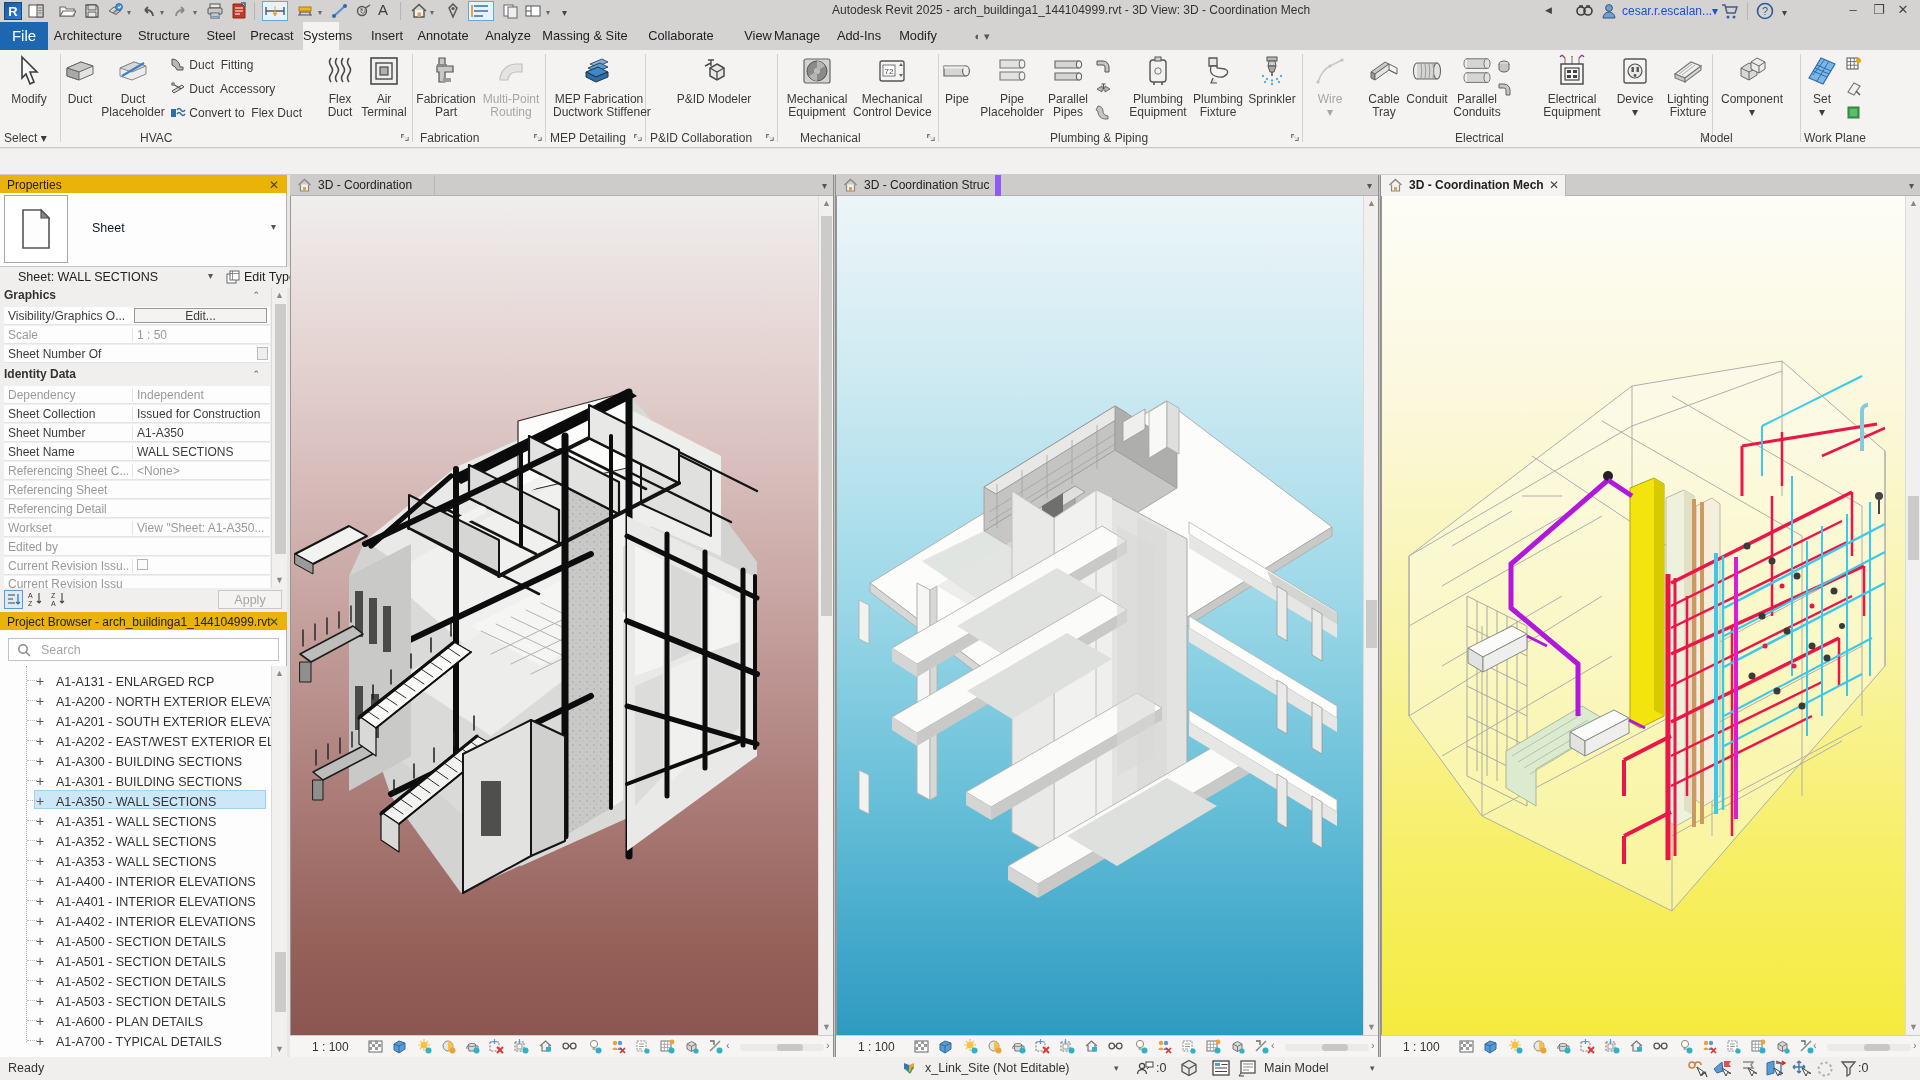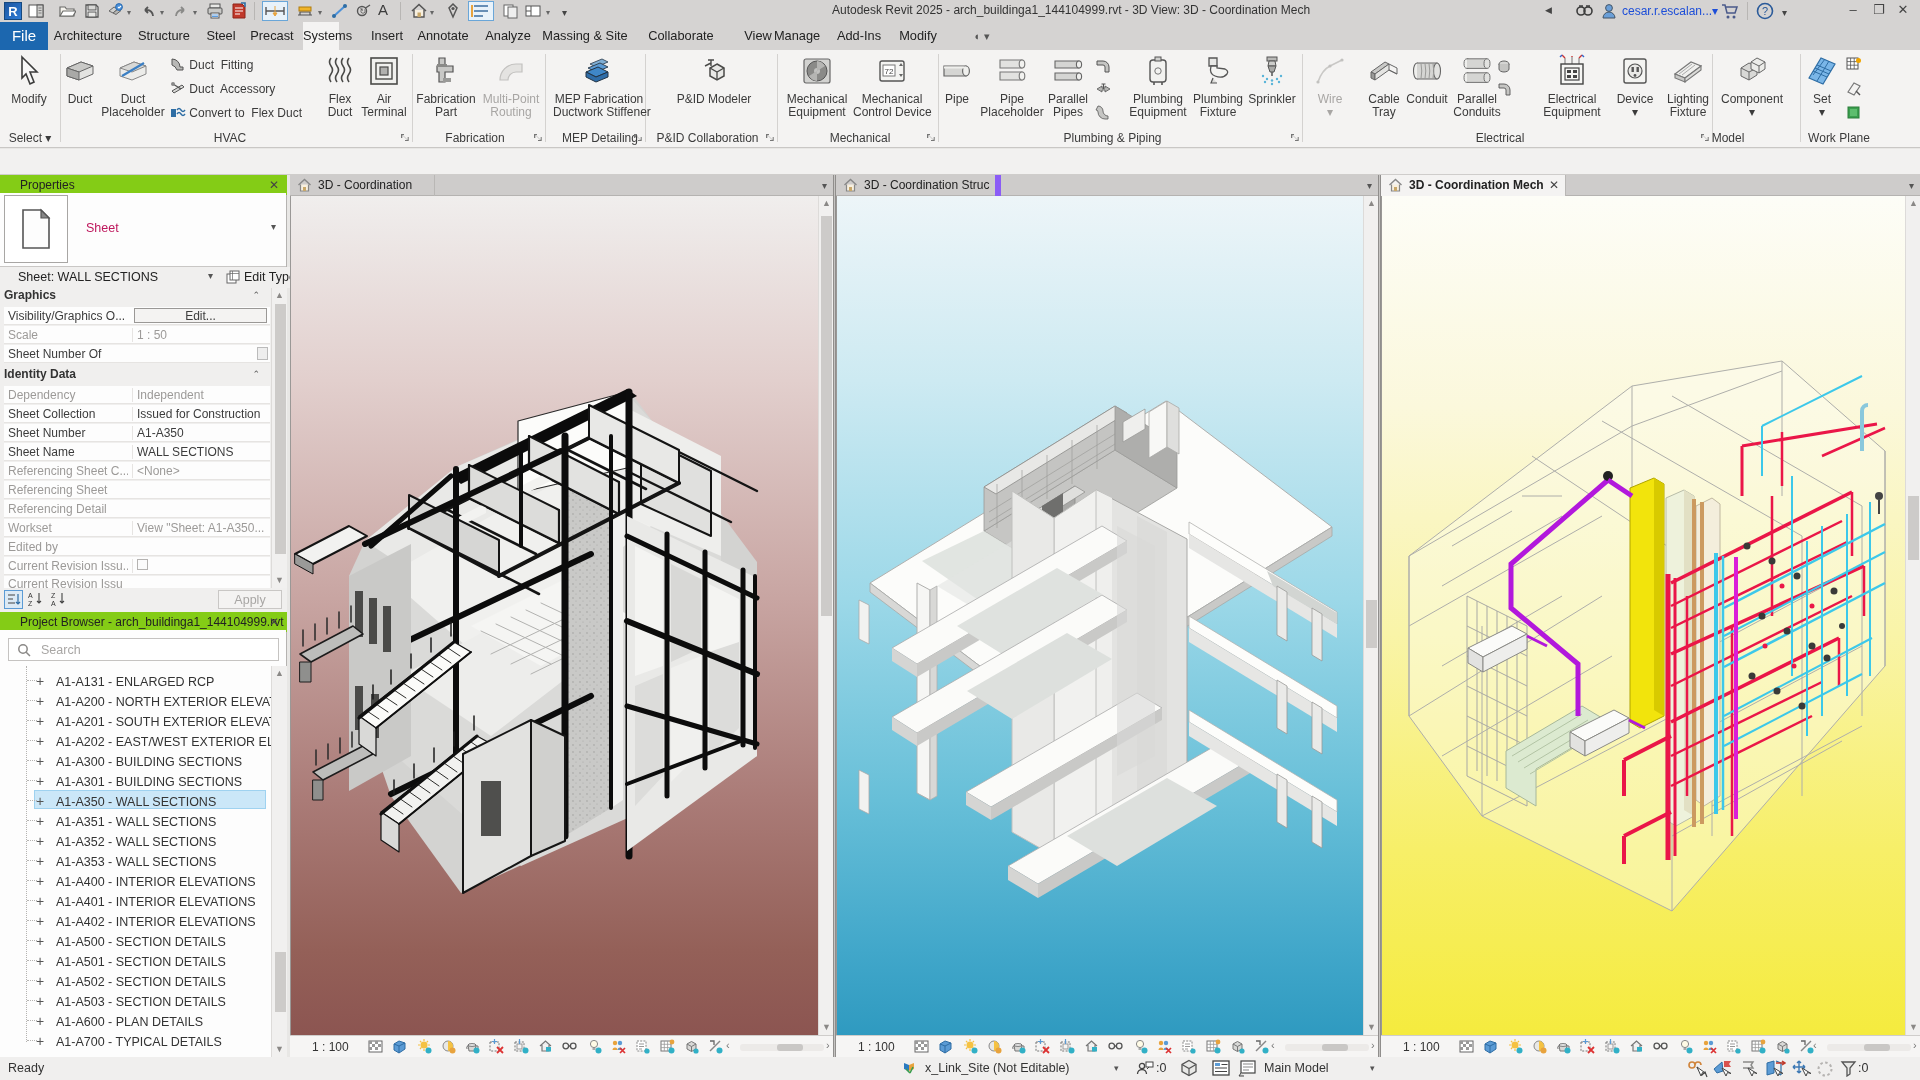--- a/index.html
+++ b/index.html
@@ -14,34 +14,34 @@
 
 
 #tabrow { position:absolute; top:22px; left:0; width:1920px; height:28px; background:#d5d3d2; }
 .rtab { position:absolute; top:0; height:28px; font-size:12.8px; color:#222; text-align:center; line-height:28px; }
 #filetab { position:absolute; top:0; left:0; width:48px; height:28px; background:#1c67af; color:#fff; font-size:15px; text-align:center; line-height:28px; }
 .rtab.active { background:#f4f3f2; }
 
 
 #ribbon { position:absolute; top:50px; left:0; width:1920px; height:98px; background:#f4f3f2; border-bottom:1px solid #c9c7c5; }
 .rsep { position:absolute; top:4px; width:1px; height:88px; background:#d4d2d0; }
-.plabel { position:absolute; top:78px; height:20px; font-size:12px; color:#3b3b3b; text-align:center; line-height:20px; white-space:nowrap; }
+.plabel { position:absolute; top:78px; height:20px; font-size:12px; color:#3b3b3b; text-align:left; line-height:20px; white-space:nowrap; }
 .bigbtn { position:absolute; top:4px; text-align:center; font-size:12px; color:#3b3b3b; }
 .bigbtn .ic { margin:0 auto 2px auto; }
 .bigbtn .lbl { line-height:13px; white-space:nowrap; }
 .smallbtn { position:absolute; font-size:12px; color:#3b3b3b; white-space:nowrap; }
 .gray { color:#a8a6a4; }
 .expander { position:absolute; top:82px; width:11px; height:11px; }
 
 
 #optionsbar { position:absolute; top:149px; left:0; width:1920px; height:26px; background:#f2f1f0; border-bottom:1px solid #cfcdcb; }
 
 
 #properties { position:absolute; top:175px; left:0; width:287px; height:437px; background:#f0efee; border-right:1px solid #b5b3b1; }
-.panhdr { position:absolute; left:0; width:287px; height:20px; background:#84cc16; font-size:12px; color:#222; padding-left:20px; line-height:20px; }
+.panhdr { position:absolute; left:0; width:287px; height:20px; background:#eab308; font-size:12px; color:#222; padding-left:7px; line-height:20px; }
 #browser { position:absolute; top:612px; left:0; width:287px; height:445px; background:#f0efee; border-right:1px solid #b5b3b1; }
 
 
 .prow { position:absolute; left:4px; width:266px; height:18px; font-size:12px; color:#3c3c3c; background:#fdfdfd; border-bottom:1px solid #e6e4e2; }
 .prow .pl { position:absolute; left:4px; top:2px; width:120px; overflow:hidden; white-space:nowrap; }
 .prow .pv { position:absolute; left:128px; top:2px; width:138px; overflow:hidden; white-space:nowrap; border-left:1px solid #e6e4e2; padding-left:4px; }
 .psec { position:absolute; left:4px; width:266px; height:18px; font-size:12px; font-weight:bold; color:#333; background:#f0efee; }
 .grayt { color:#9c9a98; }
 
 
@@ -560,21 +560,21 @@
 
   <div id="properties">
     <div class="panhdr" style="top:0;">Properties<span style="position:absolute;right:8px;top:0;color:#444;">✕</span></div>
     <div class="abs" style="top:18px;left:0;width:286px;height:74px;background:#fdfdfd;border-bottom:1px solid #c9c7c5;">
       <div class="abs" style="top:2px;left:4px;width:64px;height:68px;background:#fff;border:1px solid #a8a6a4;">
         <svg width="62" height="66" viewBox="0 0 62 66">
             <path d="M18 14 h18 l8 8 v30 h-26 z" fill="#fdfdfd" stroke="#555" stroke-width="1.6"></path>
             <path d="M36 14 l0 8 8 0 z" fill="#888" stroke="#555" stroke-width="1.2"></path>
           </svg>
       </div>
-      <div class="abs" style="top:28px;left:86px;font-size:12.5px;color:#be185d;">Sheet</div>
+      <div class="abs" style="top:28px;left:92px;font-size:12.5px;color:#0f172a;">Sheet</div>
       <div class="abs" style="top:28px;right:10px;color:#555;font-size:10px;">▾</div>
     </div>
     <div class="abs" style="top:92px;left:12px;width:286px;height:21px;background:#f0efee;font-size:12.5px;color:#222;">
       <div class="abs" style="top:3px;left:6px;">Sheet: WALL SECTIONS</div>
       <div class="abs" style="top:3px;left:196px;color:#555;font-size:10px;">▾</div>
       <svg class="abs" style="top:3px;left:214px;" width="15" height="15" viewBox="0 0 15 15">
           <rect x="1" y="4" width="9" height="9" fill="#fff" stroke="#666"></rect>
           <rect x="4" y="1" width="9" height="9" fill="#fff" stroke="#666"></rect>
           <path d="M4 3.5 h9 M6.5 1 v9" stroke="#666" stroke-width=".7"></path>
         </svg>

